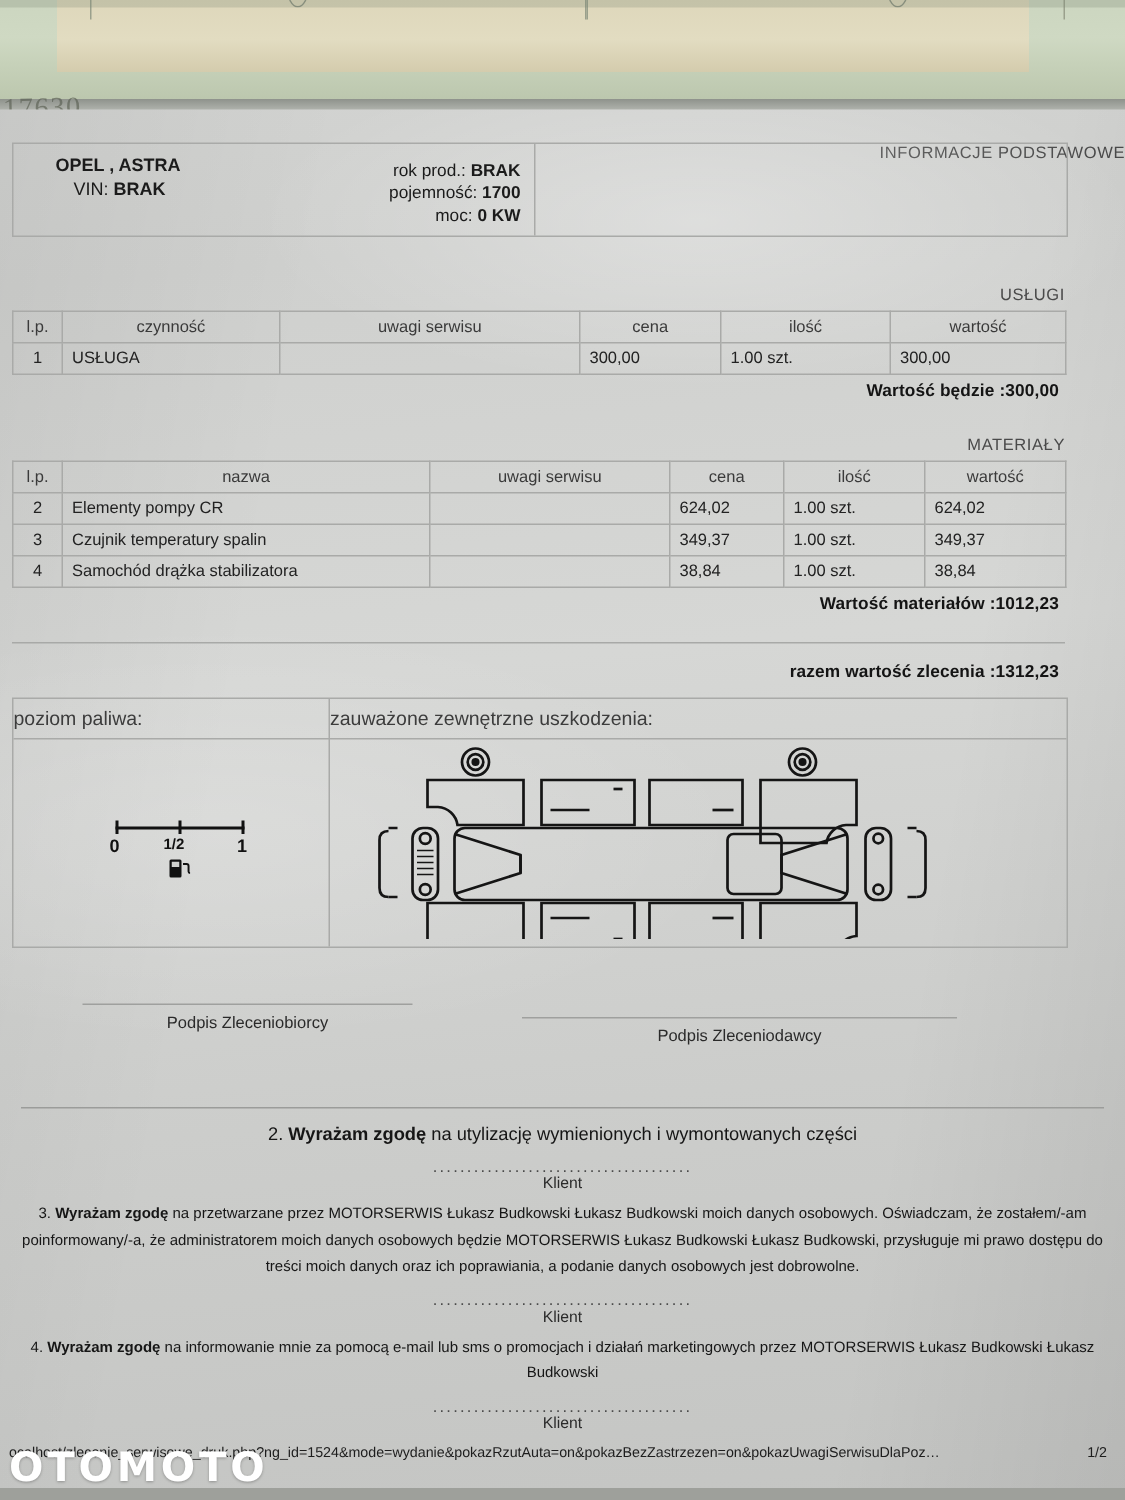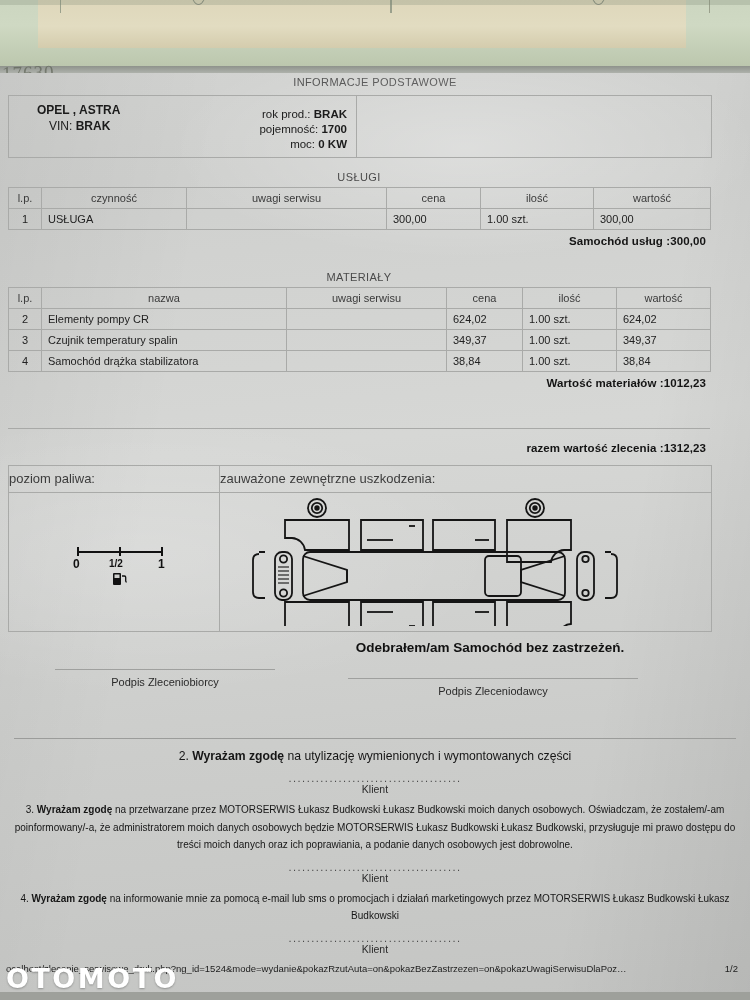--- a/index.html
+++ b/index.html
@@ -52,22 +52,23 @@
   .doc:before{
     content:"";position:absolute;left:0;top:0;width:750px;height:927px;
     background:
       radial-gradient(ellipse 420px 160px at 62% 8%, rgba(255,255,255,.30), rgba(255,255,255,0) 70%),
       radial-gradient(ellipse 500px 200px at 20% 52%, rgba(255,255,255,.18), rgba(255,255,255,0) 70%),
       linear-gradient(100deg, rgba(0,0,0,.05) 0%, rgba(0,0,0,0) 25%, rgba(0,0,0,0) 78%, rgba(0,0,0,.07) 100%);
     pointer-events:none;
   }
 
   .band{
-    text-align:center;font-size:11px;letter-spacing:.4px;color:#4a4a4a;
+    text-align:right;font-size:11px;letter-spacing:.4px;color:#4a4a4a;
     padding:3px 0 4px;
+    margin-top:20px;
   }
   .sect{position:absolute;}
 
   table.grid{border-collapse:collapse;font-size:11px;color:#222;}
   table.grid td,table.grid th{
     border:1px solid #a9aaa8;padding:4px 6px;font-weight:normal;
     background:transparent;
   }
   table.grid th{text-align:center;color:#3a3a3a;font-size:11px;}
   .num{text-align:left;}
@@ -214,21 +215,21 @@
           <tr>
             <td class="ctr">1</td>
             <td>USŁUGA</td>
             <td></td>
             <td class="num">300,00</td>
             <td class="num">1.00 szt.</td>
             <td class="num">300,00</td>
           </tr>
         </tbody>
       </table>
-      <div class="sumline">Samochód usług :300,00</div>
+      <div class="sumline">Wartość będzie :300,00</div>
     </div>
 
     <div class="sect" style="left:8px;top:195px;width:702px;">
       <div class="band">MATERIAŁY</div>
       <table class="grid" style="width:702px;table-layout:fixed;">
         <colgroup>
           <col style="width:33px">
             <col style="width:245px">
             <col style="width:160px">
           <col style="width:76px">
@@ -363,23 +364,20 @@
           </g>
         </svg>
       </div>
     </div>
 
     <div class="sig" style="left:55px;top:596px;width:220px;">
       <div class="sigline"></div>
       <div class="siglabel">Podpis Zleceniobiorcy</div>
     </div>
 
-    <div class="sig" style="left:340px;top:567px;width:300px;text-align:center;">
-      <div class="bigstate">Odebrałem/am Samochód bez zastrzeżeń.</div>
-    </div>
 
     <div class="sig" style="left:348px;top:605px;width:290px;">
       <div class="sigline"></div>
       <div class="siglabel">Podpis Zleceniodawcy</div>
     </div>
 
     <div class="consents">
       <div class="crule"></div>
 
 

